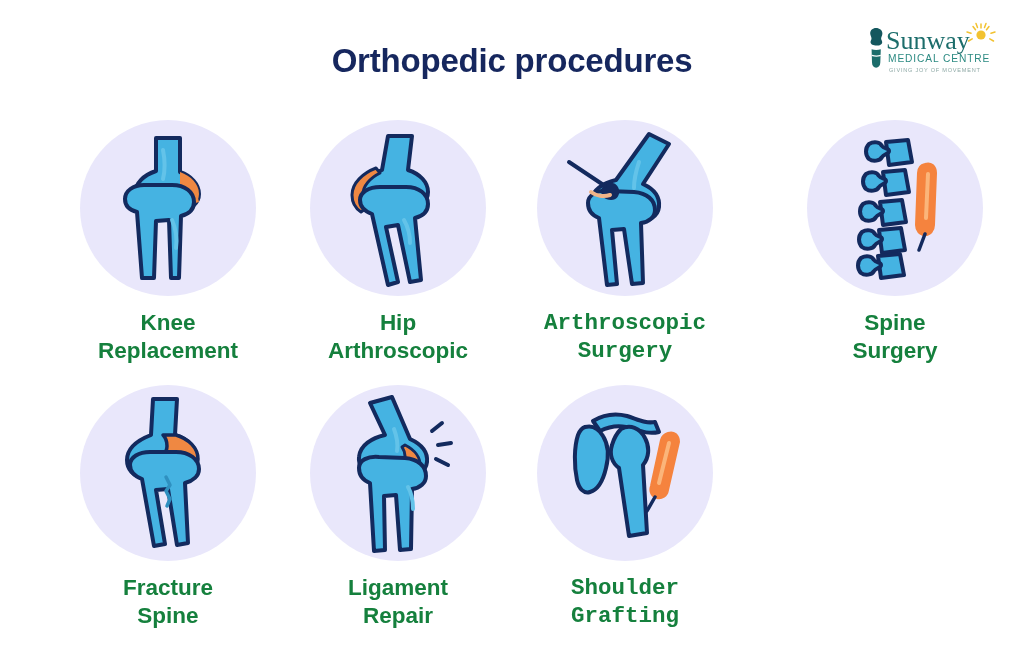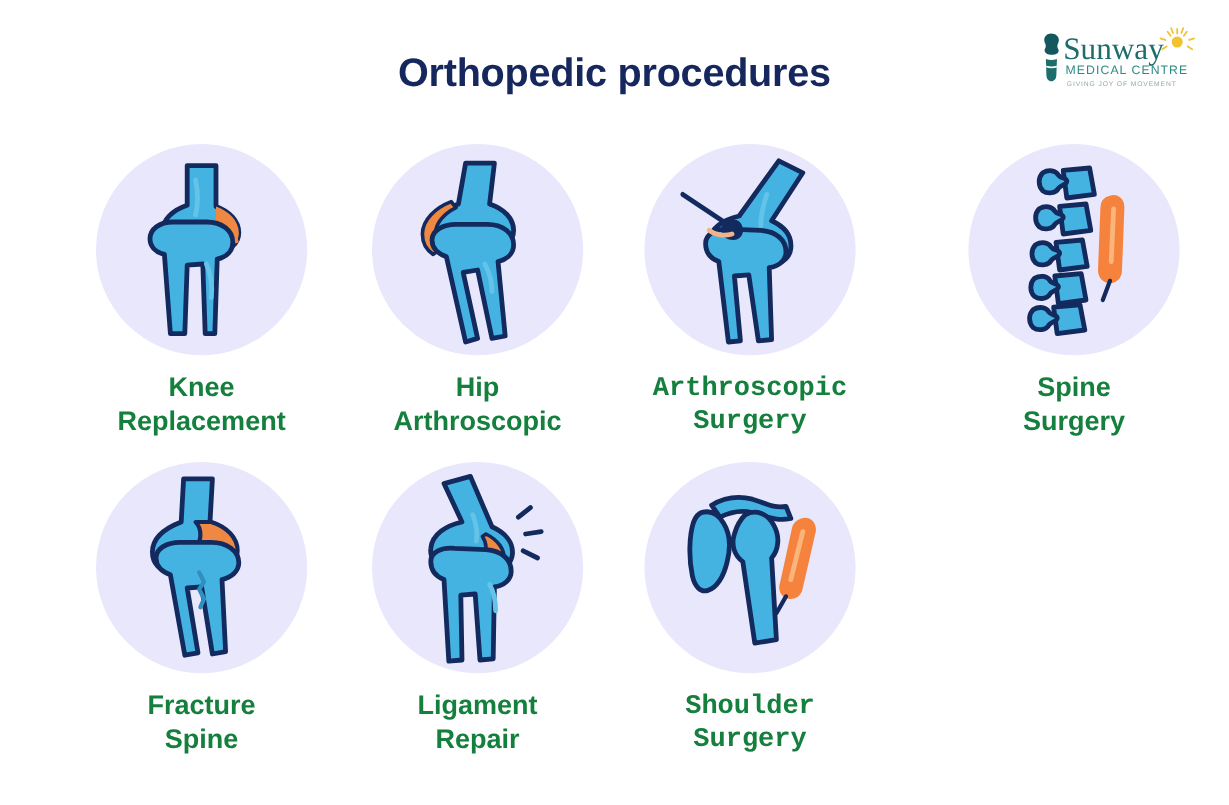--- a/index.html
+++ b/index.html
@@ -263,17 +263,17 @@
         </g>
 
         <g>
           <path d="M131 48c6-2 11 2 11 9l-11 48c-1 6-6 9-11 8-5-1-8-6-6-12l10-46c1-4 4-6 7-7z" fill="#f5833e" stroke="#f5833e" stroke-width="2"></path>
           <line x1="132" y1="58" x2="122" y2="98" stroke="#fbb57a" stroke-width="4" stroke-linecap="round"></line>
           <line x1="118" y1="112" x2="110" y2="126" stroke="#132a5e" stroke-width="3.5" stroke-linecap="round"></line>
         </g>
       </svg>
     </div>
     <div class="card-label">Shoulder
-Surgery</div>
+Grafting</div>
   </div>
 
 
 </div>
 
 </body></html>

